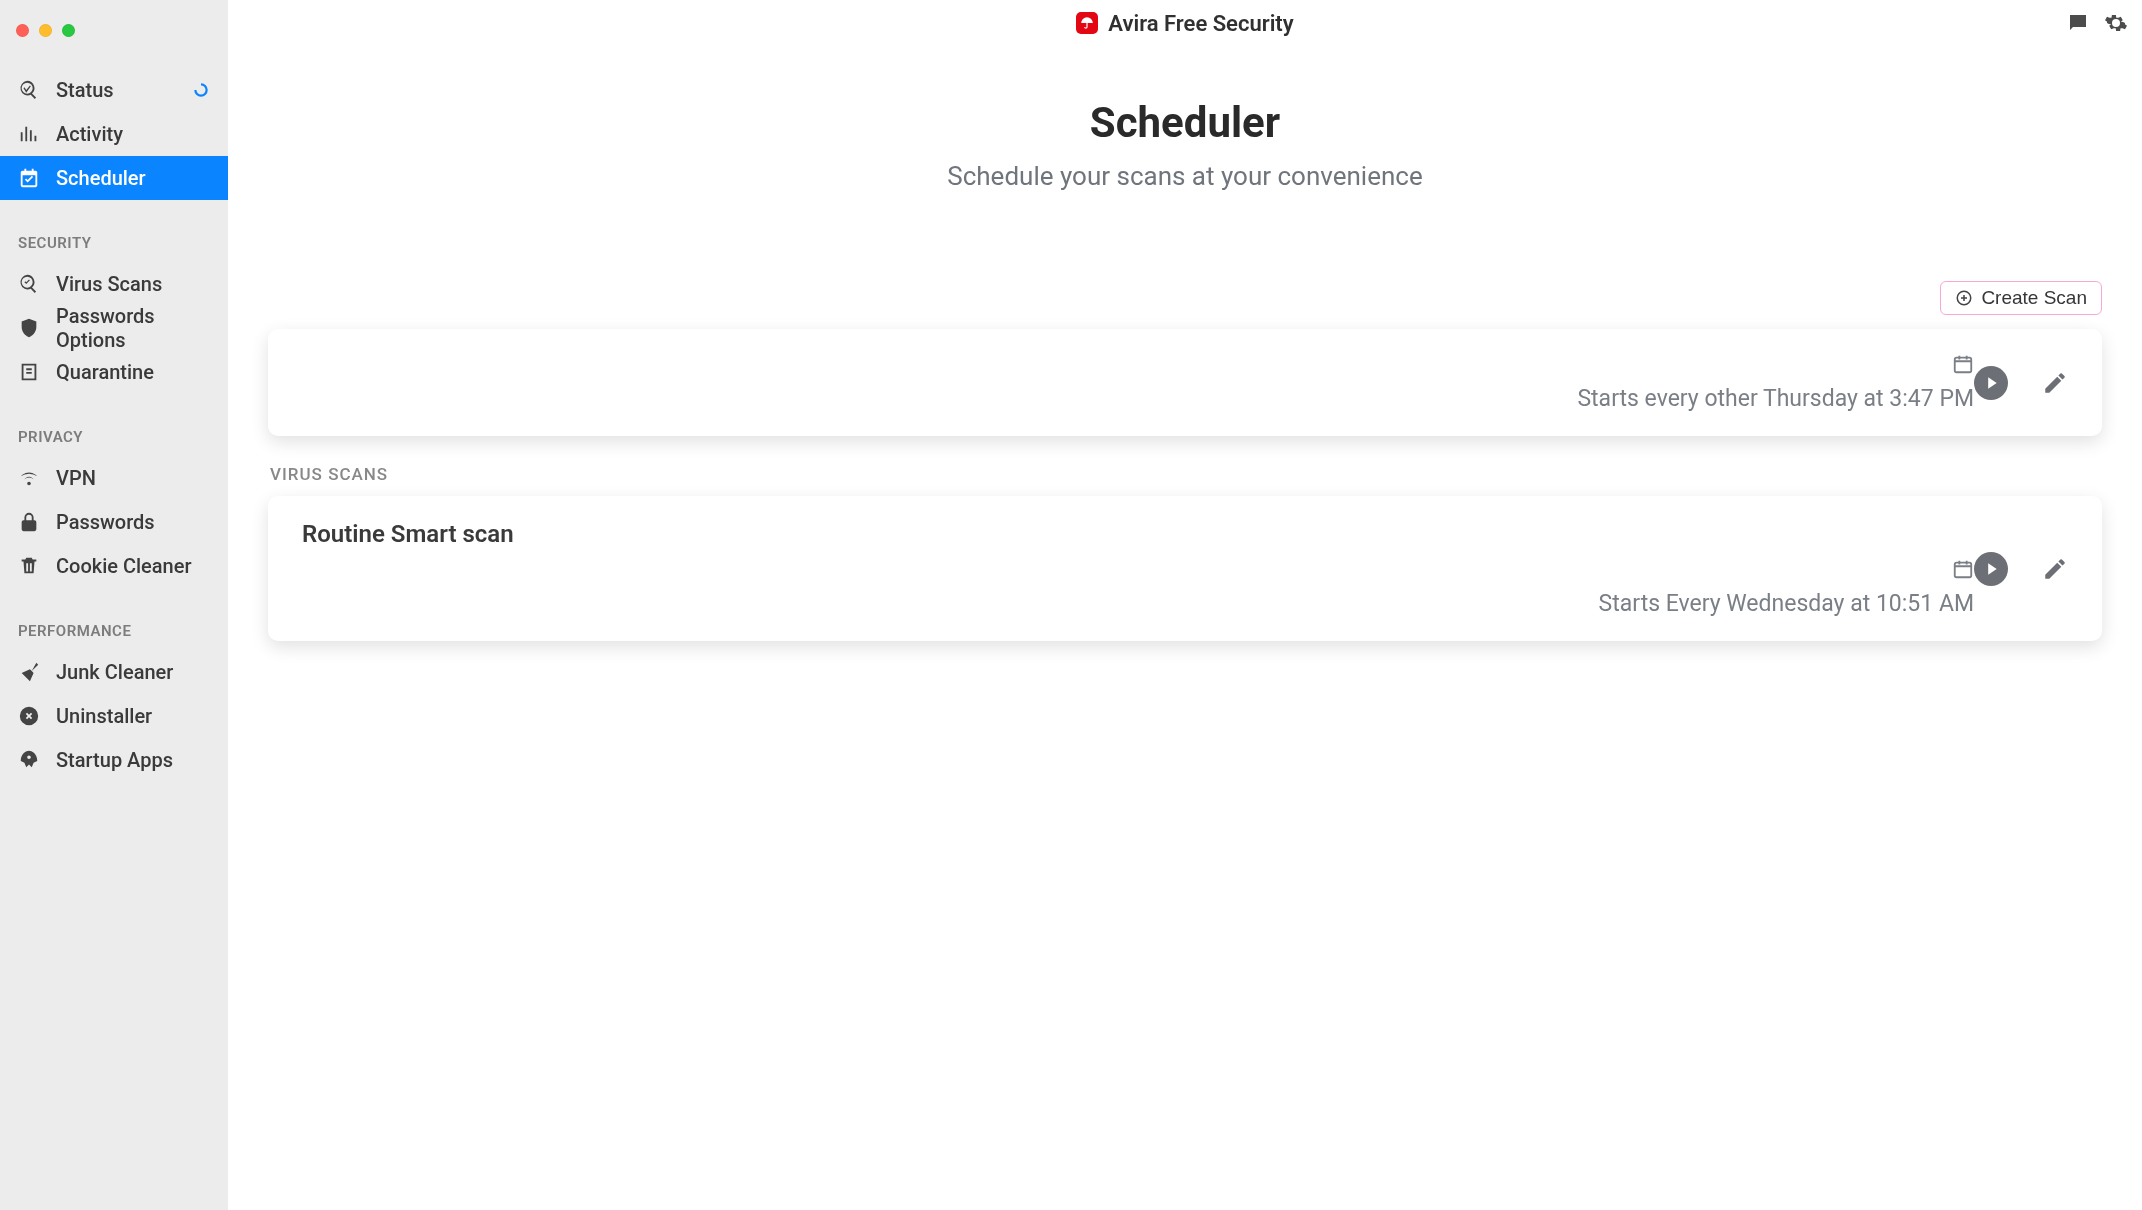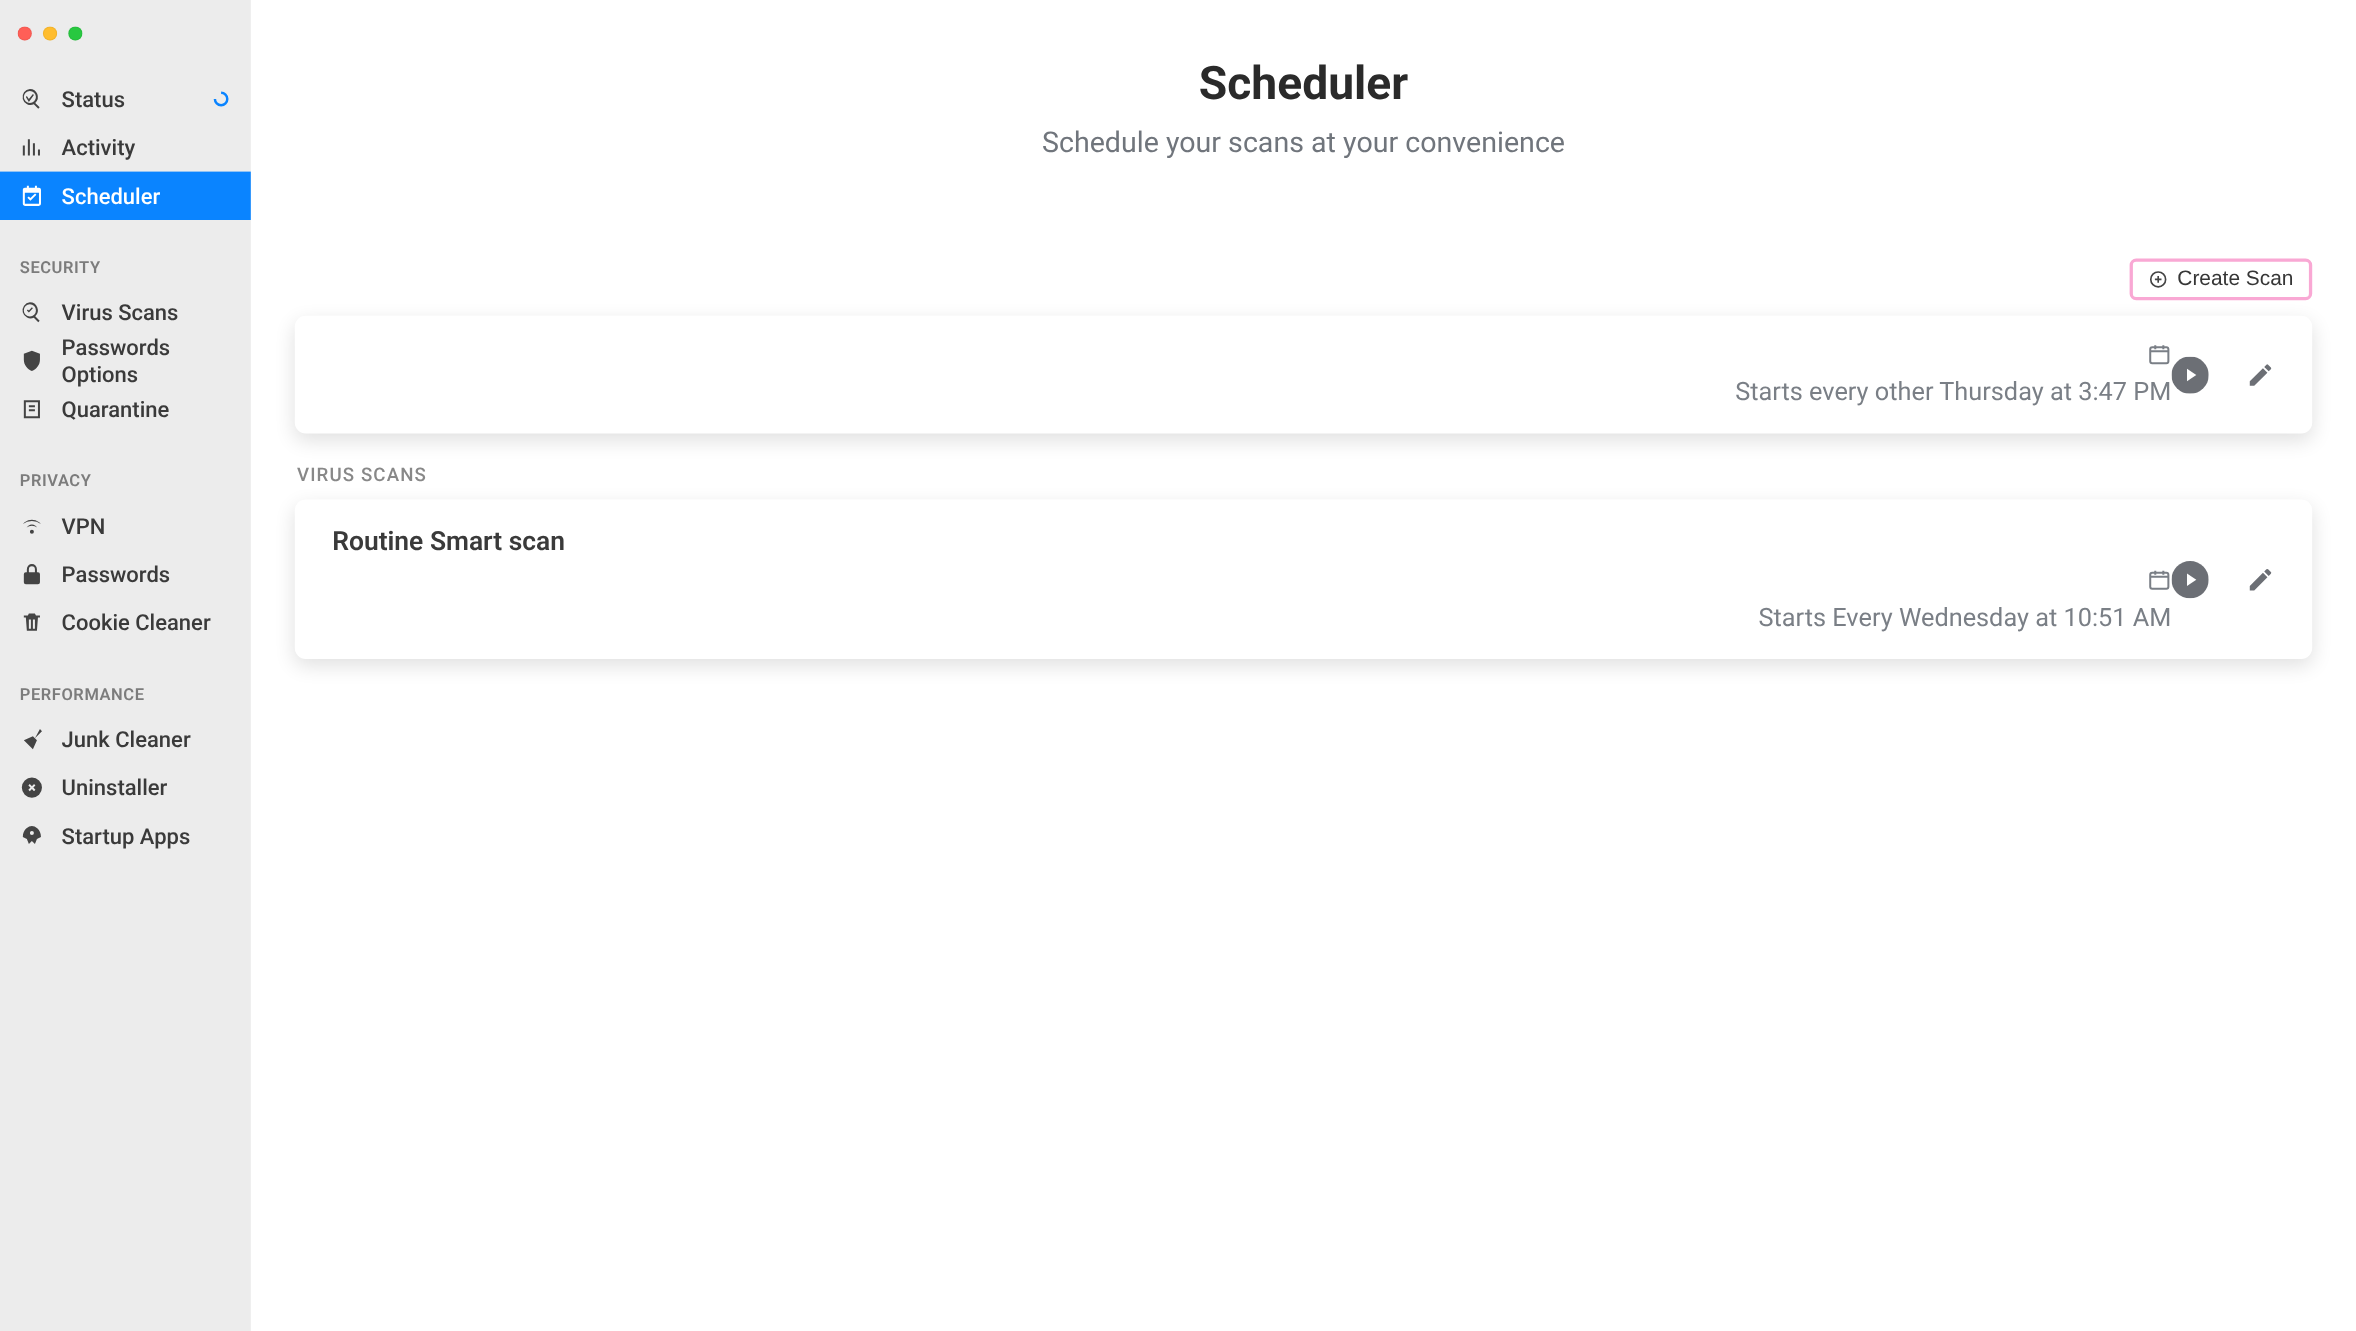--- a/index.html
+++ b/index.html
@@ -72,21 +72,21 @@
 
     .content { flex:1; padding: 52px 40px 0 40px; }
     .page-head { text-align:center; }
     .page-head h1 { font-size:42px; font-weight:700; color:#2a2a2a; }
     .page-head p  { margin-top: 14px; font-size:26px; color:#70757c; font-weight: 400; }
 
     .scan-area { margin-top: 90px; }
     .scan-toolbar { display:flex; justify-content:flex-end; margin-bottom: 14px; }
     .create-btn {
       display:flex; align-items:center; gap:8px;
-      border: 3px solid #f9a8d4;
+      border: 1px solid #f9a8d4;
       background: #fff;
       border-radius: 6px;
       padding: 5px 14px;
       font-size: 19px; font-weight: 500;
       color: #363636;
       cursor: pointer;
     }
     .create-btn svg { width:18px; height:18px; stroke:#444; fill:none; stroke-width:2; }
 
     .group-title {
@@ -301,20 +301,38 @@
             <svg>
               <use href="#i-rocket"></use>
             </svg>
           </span>
         <span class="lbl">Startup Apps</span>
       </div>
     </div>
   </aside>
 
   <section class="main">
+    <div class="titlebar">
+      <div class="title-wrap">
+        <span class="logo">
+            <svg>
+              <use href="#i-umbrella"></use>
+            </svg>
+          </span>
+        <span class="title">Avira Free Security</span>
+      </div>
+      <div class="actions">
+        <span class="ibtn"><svg>
+              <use href="#i-feedback"></use>
+            </svg></span>
+        <span class="ibtn"><svg>
+              <use href="#i-gear"></use>
+            </svg></span>
+      </div>
+    </div>
 
     <div class="content">
       <div class="page-head">
         <h1>Scheduler</h1>
         <p>Schedule your scans at your convenience</p>
       </div>
 
       <div class="scan-area">
         <div class="scan-toolbar">
           <button class="create-btn">

